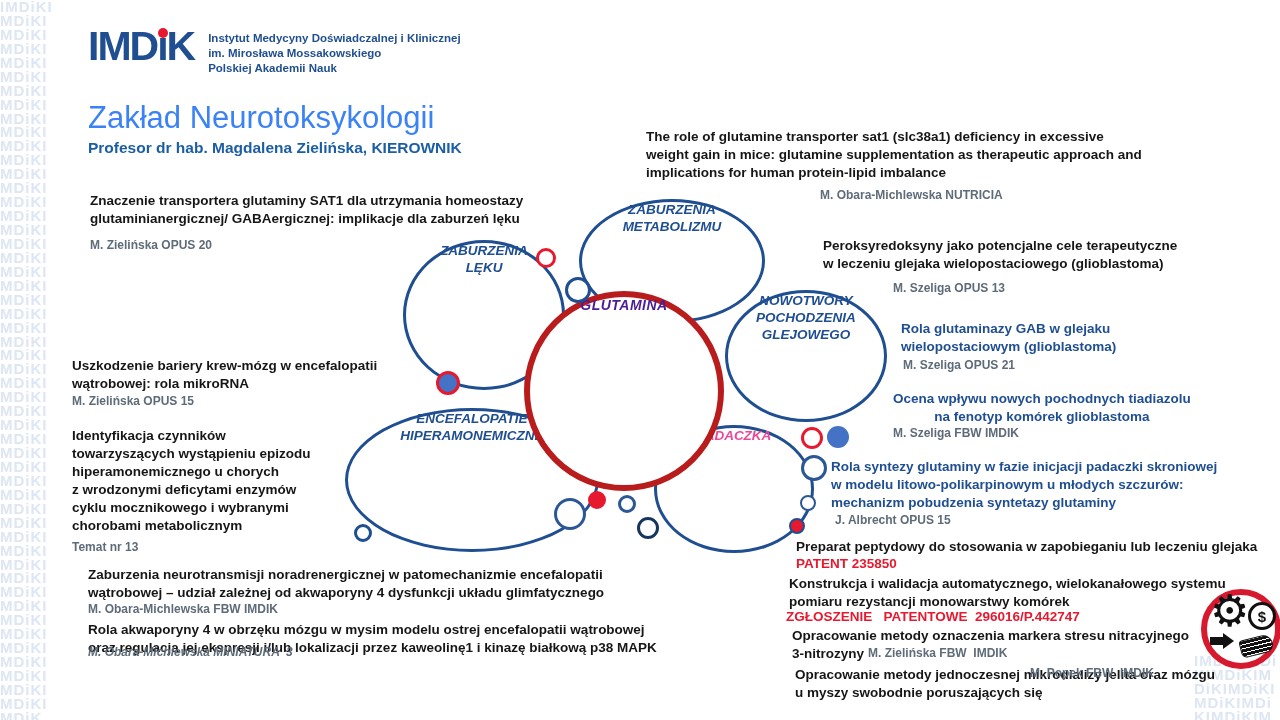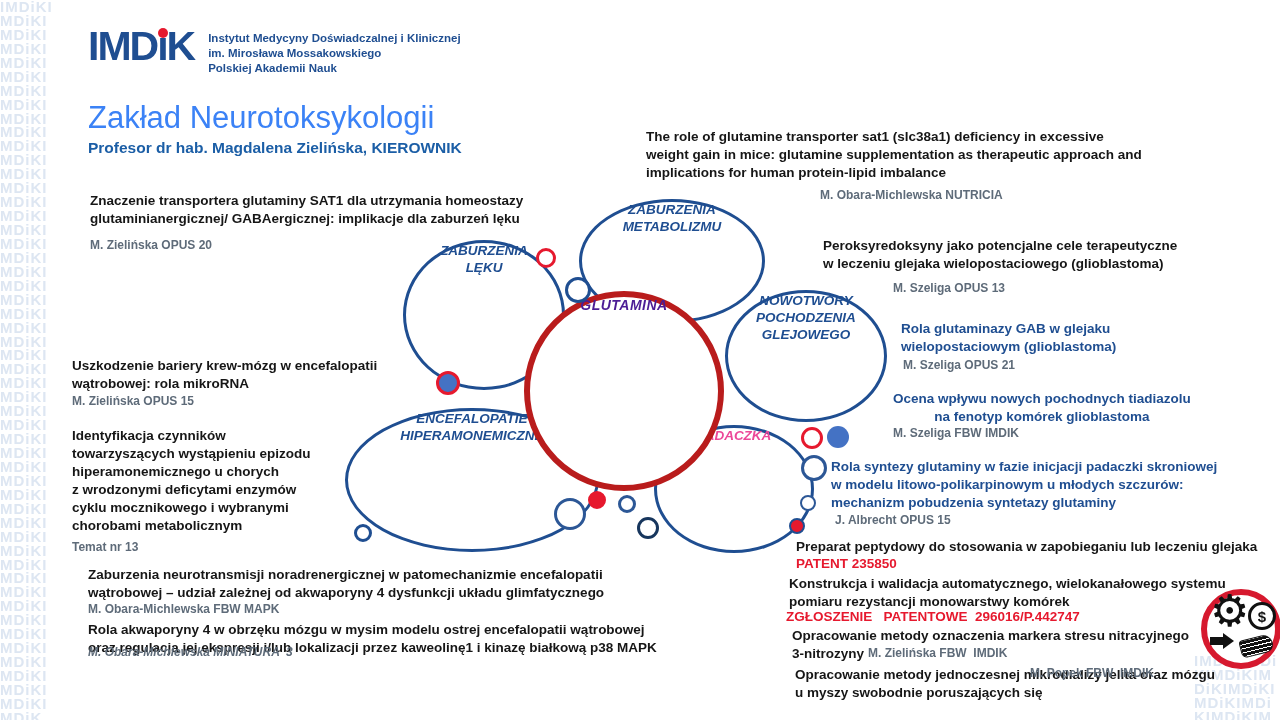--- a/index.html
+++ b/index.html
@@ -132,21 +132,21 @@
   <div class="block" style="left:72px;top:427px;">Identyfikacja czynników
 towarzyszących wystąpieniu epizodu
 hiperamonemicznego u chorych
 z wrodzonymi deficytami enzymów
 cyklu mocznikowego i wybranymi
 chorobami metabolicznym</div>
   <div class="attr" style="left:72px;top:540px;">Temat nr 13</div>
 
   <div class="block" style="left:88px;top:566px;">Zaburzenia neurotransmisji noradrenergicznej w patomechanizmie encefalopatii
 wątrobowej – udział zależnej od akwaporyny 4 dysfunkcji układu glimfatycznego</div>
-  <div class="attr" style="left:88px;top:602px;">M. Obara-Michlewska FBW MAPK</div>
+  <div class="attr" style="left:88px;top:602px;">M. Obara-Michlewska FBW IMDIK</div>
 
   <div class="block" style="left:88px;top:621px;">Rola akwaporyny 4 w  obrzęku mózgu w mysim  modelu  ostrej encefalopatii wątrobowej
 oraz regulacja jej ekspresji i/lub lokalizacji przez kaweolinę1 i kinazę białkową  p38 MAPK</div>
   <div class="attr" style="left:88px;top:645px;font-style:italic;">M. Obara-Michlewska MINIATURA  3</div>
 
   <div class="block" style="left:789px;top:575px;">Konstrukcja  i walidacja automatycznego, wielokanałowego systemu
 pomiaru rezystancji monowarstwy  komórek</div>
   <div class="red-note" style="left:786px;top:609px;">ZGŁOSZENIE   PATENTOWE  296016/P.442747</div>
 
   <div class="block" style="left:792px;top:627px;">Opracowanie metody oznaczenia markera stresu nitracyjnego

